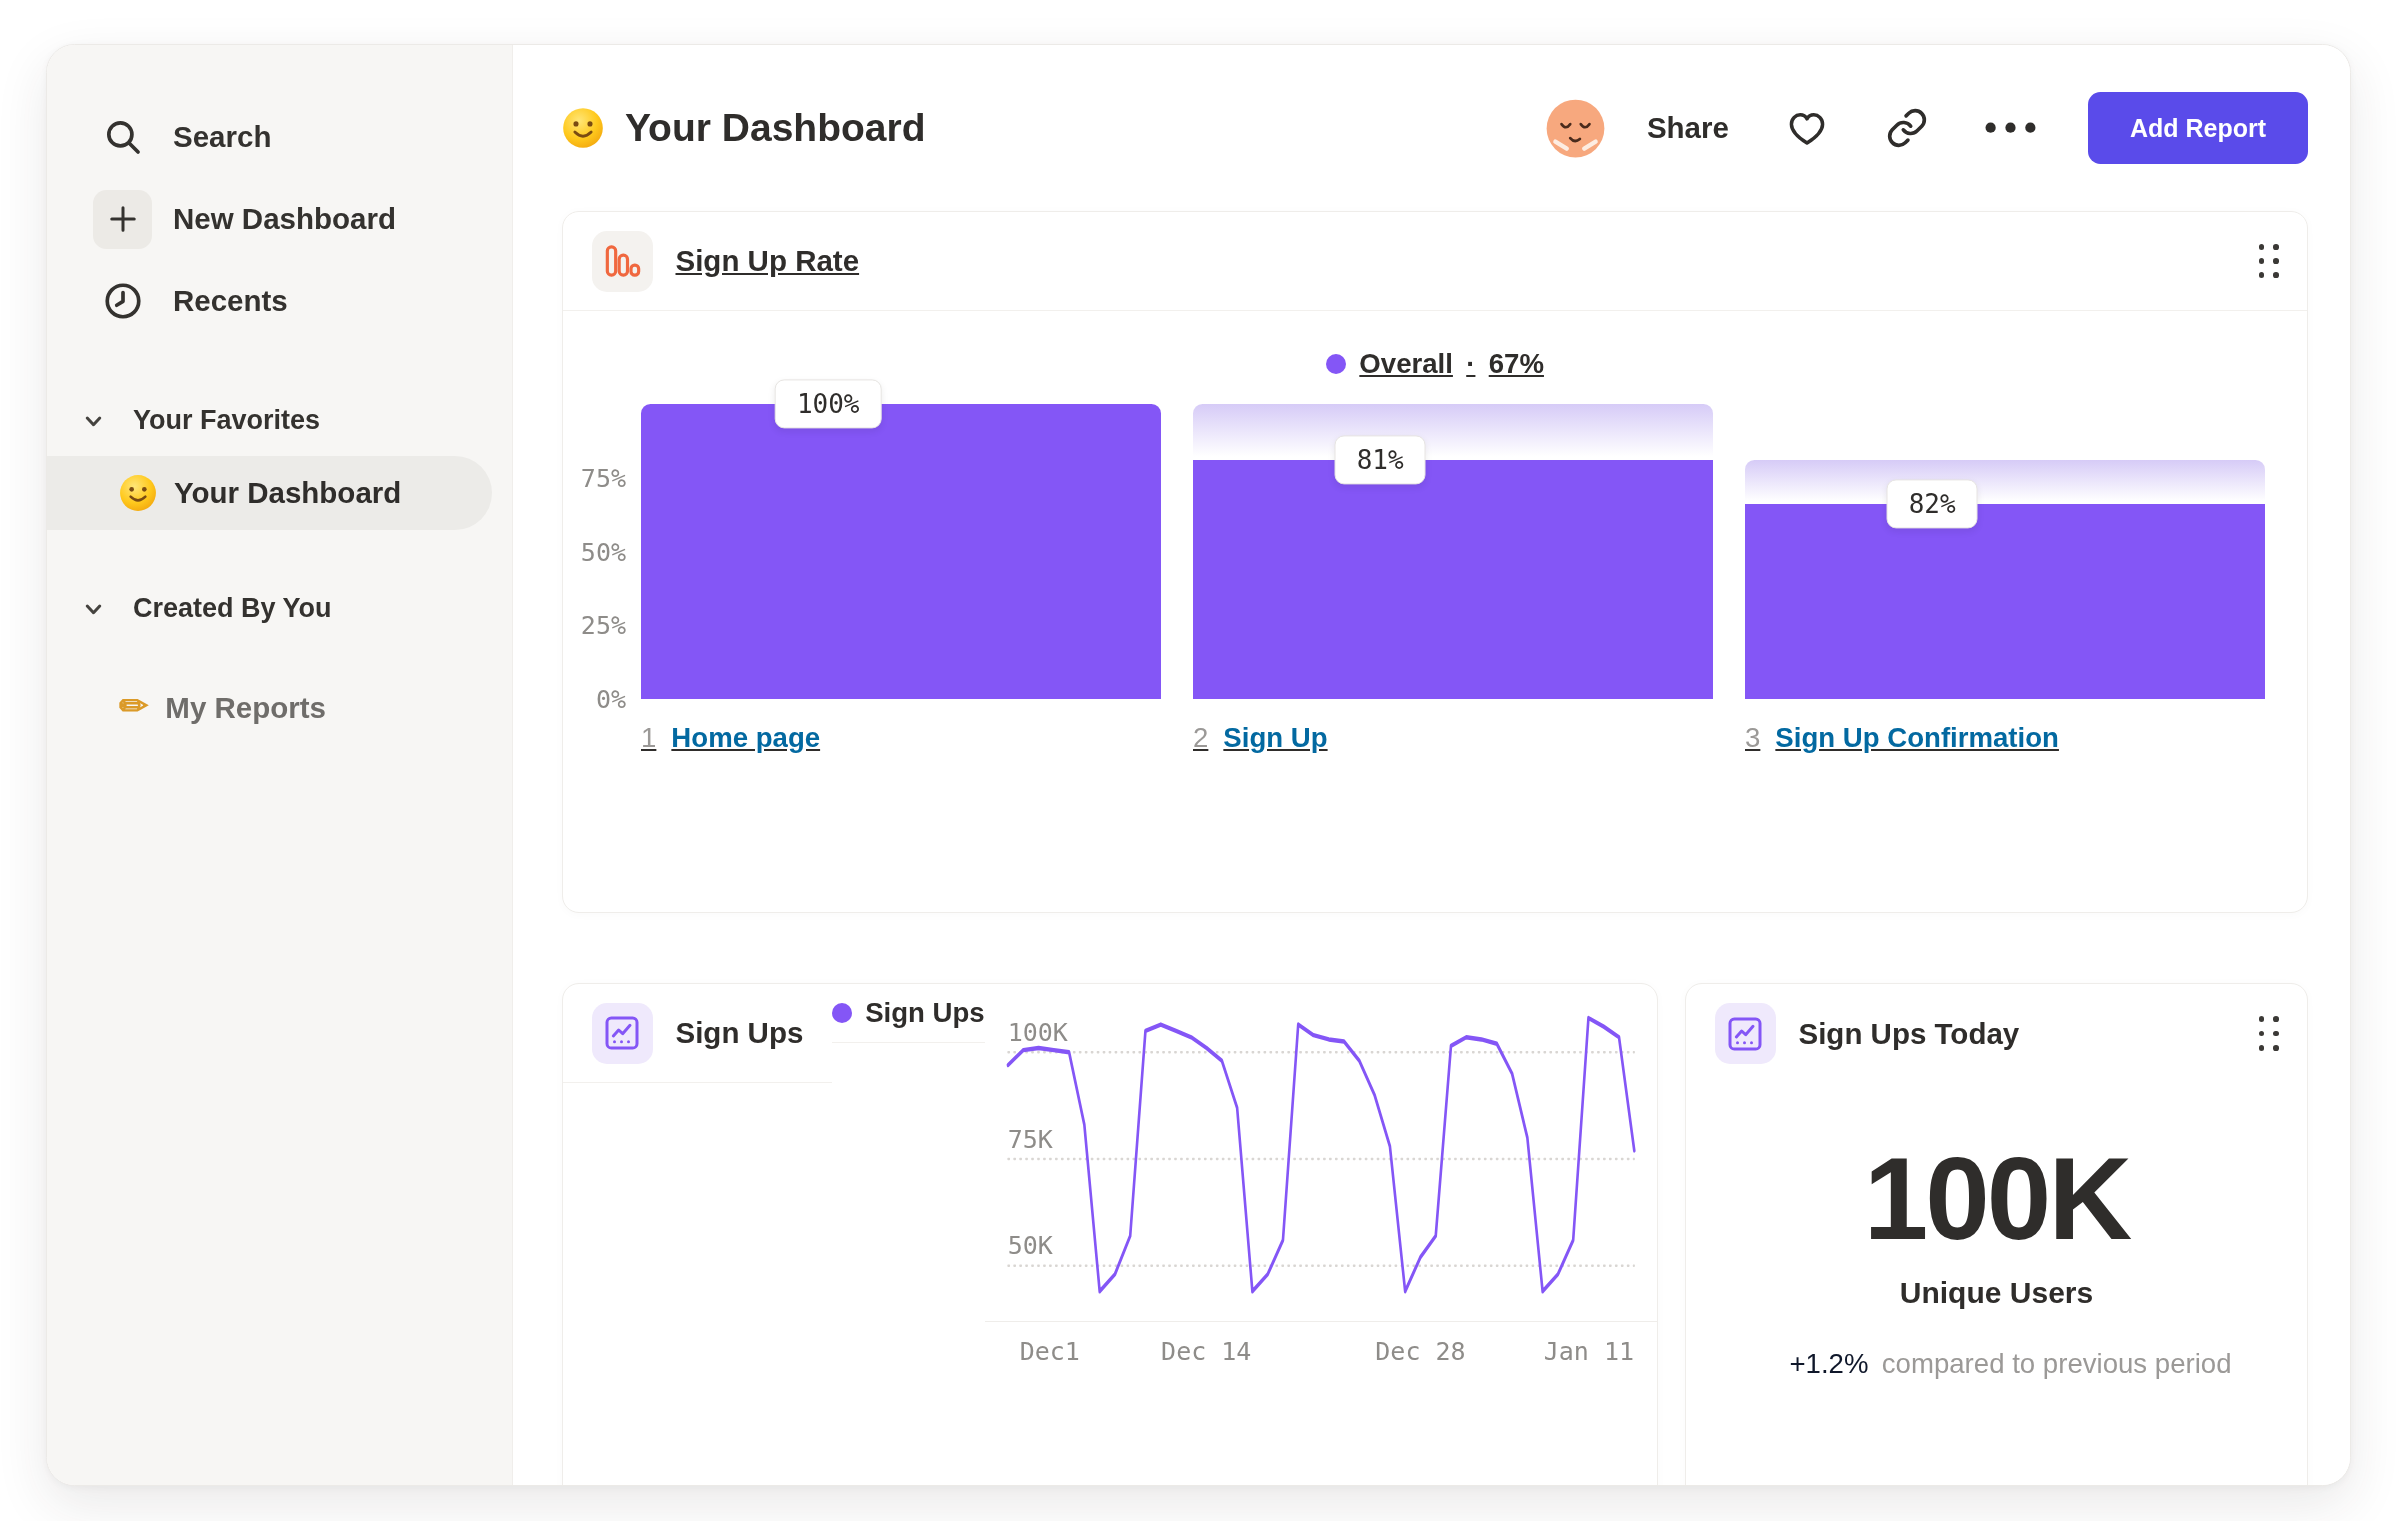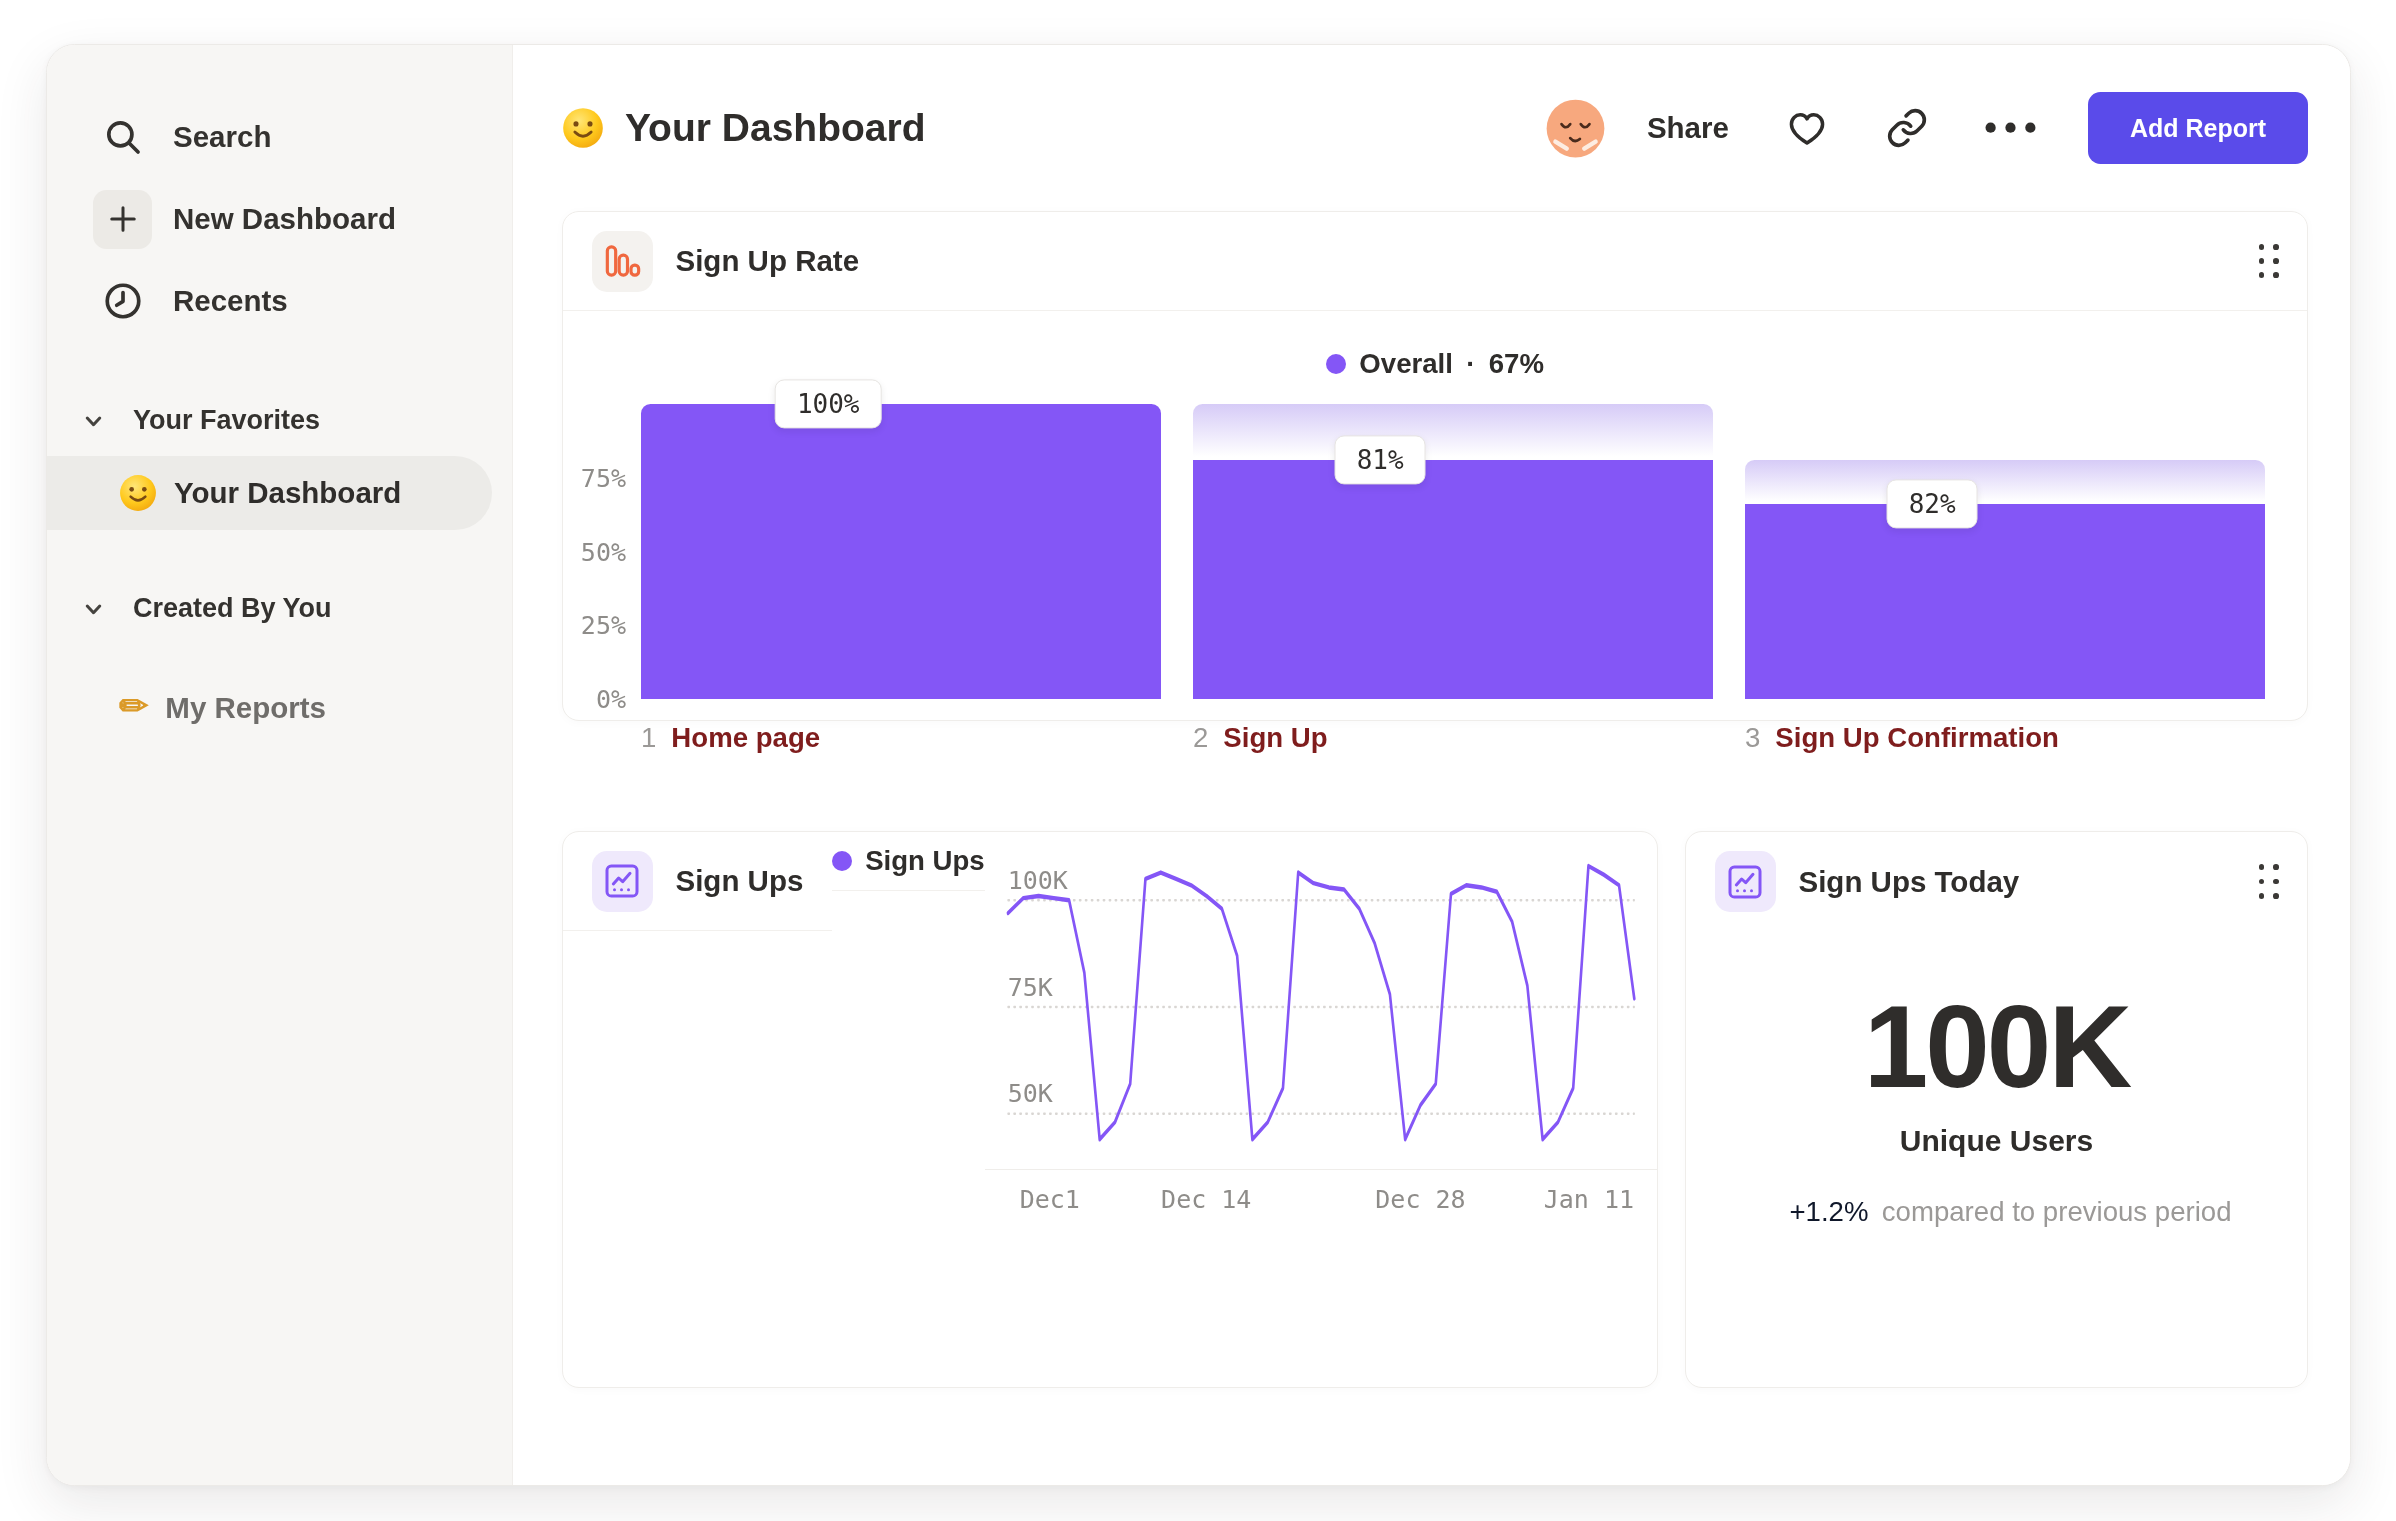--- a/index.html
+++ b/index.html
@@ -45,41 +45,41 @@
   .card-icon { width:61px; height:61px; border-radius:15px; display:flex; align-items:center;
                justify-content:center; flex:none; }
   .ci-orange { background:#F4F2EF; }
   .ci-purple { background:#EFE9FC; }
   .card-title { font-size:29.5px; font-weight:700; }
   .handle { margin-left:auto; display:grid; grid-template-columns:repeat(2,5.7px); grid-auto-rows:5.7px;
             gap:8.6px; cursor:grab; }
   .handle i { width:5.7px; height:5.7px; border-radius:50%; background:#3B3936; }
 
   
-  .funnel-card { height:510px; margin-bottom:110px; }
+  .funnel-card { height:702px; margin-bottom:70px;text-decoration:underline; }
   .legend { display:flex; align-items:center; justify-content:center; gap:13.3px;
             font-size:27.6px; font-weight:600; }
   .legend-dot { width:20px; height:20px; border-radius:50%; background:#8456F6; }
   .funnel-legend { margin-top:32px; height:42px; }
   .funnel-wrap { display:flex; padding-right:42px; margin-top:19px; }
   .y-gutter { width:78px; position:relative; height:295px; flex:none; }
   .ytick { position:absolute; right:15px; transform:translateY(50%);
            font-family:"DejaVu Sans Mono", monospace; font-size:25px; color:#8E8C89; }
   .funnel-cols { flex:1; display:flex; gap:32px; }
   .funnel-col { flex:1; display:flex; flex-direction:column; }
   .bar-area { position:relative; height:295px; }
   .bar-ghost { position:absolute; left:0; right:0; border-radius:9.5px 9.5px 0 0;
                background:linear-gradient(180deg,#D6CBF7 0%, rgba(255,255,255,0) 94%); }
   .bar-fill { position:absolute; left:0; right:0; bottom:0; background:#8456F6; }
   .badge { position:absolute; left:36%; transform:translate(-50%,-50%); background:#fff;
            border:1.9px solid #E7E5E2; border-radius:9.5px; box-shadow:0 2.9px 7.6px rgba(0,0,0,.07);
            padding:8.6px 21px; font-family:"DejaVu Sans Mono", monospace; font-size:26px; color:#2F2D2B; }
   .col-label { margin-top:23px; display:flex; align-items:baseline; gap:15px; font-size:27.6px; }
   .col-num { color:#9B9997; font-weight:400; }
-  .col-name { color:#7f1d1d; font-weight:600; }
+  .col-name { color:#0369a1; font-weight:600; }
 
   .cards-row { display:flex; gap:27px; }
 
   
   .line-card { width:1096px; height:557px; display:flex; flex-direction:row; }
   .line-legend { height:59px; border-bottom:1.9px solid #F2F0ED; }
   .line-chart-zone { position:relative; flex:1; }
   .plot-wrap { position:relative; margin:17px 23px 0 23px; height:316px; }
   .plot-wrap svg { display:block; width:100%; height:316px; overflow:visible; }
   .ylabel { position:absolute; left:0; font-family:"DejaVu Sans Mono", monospace;

